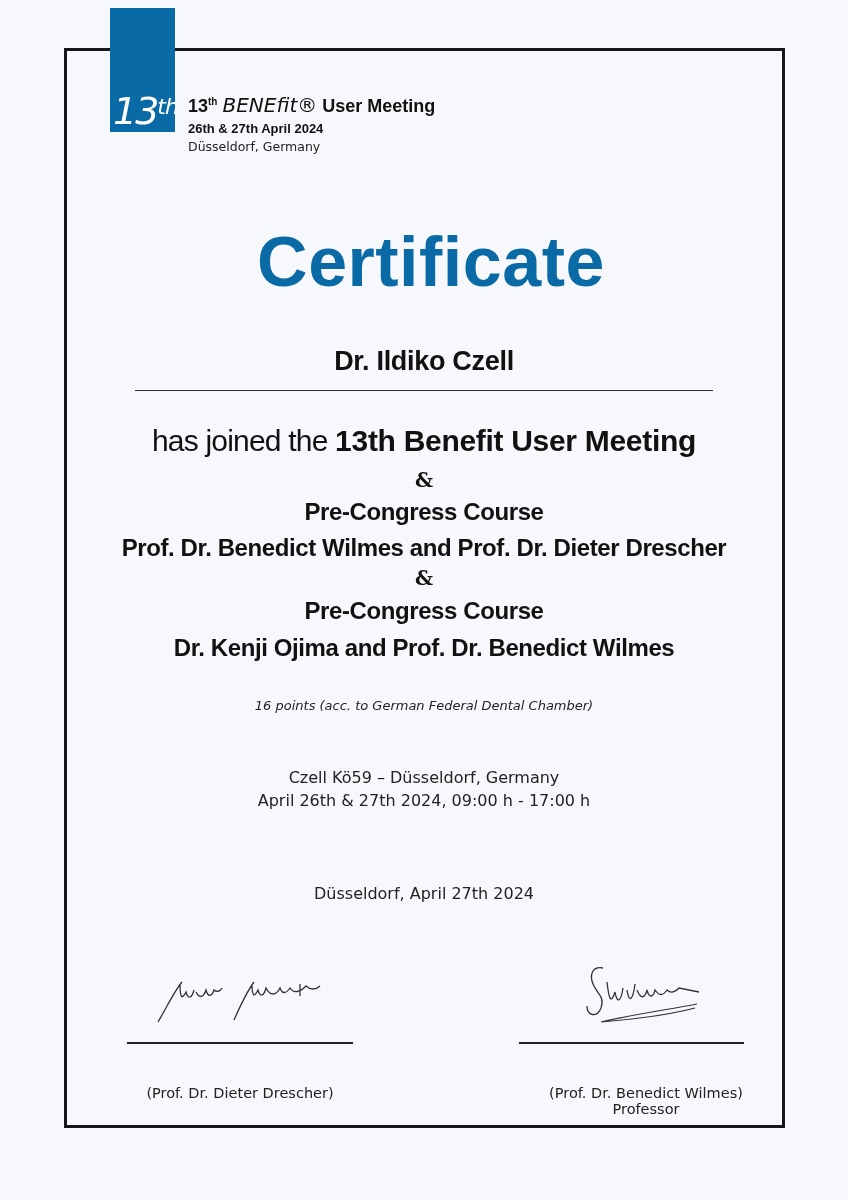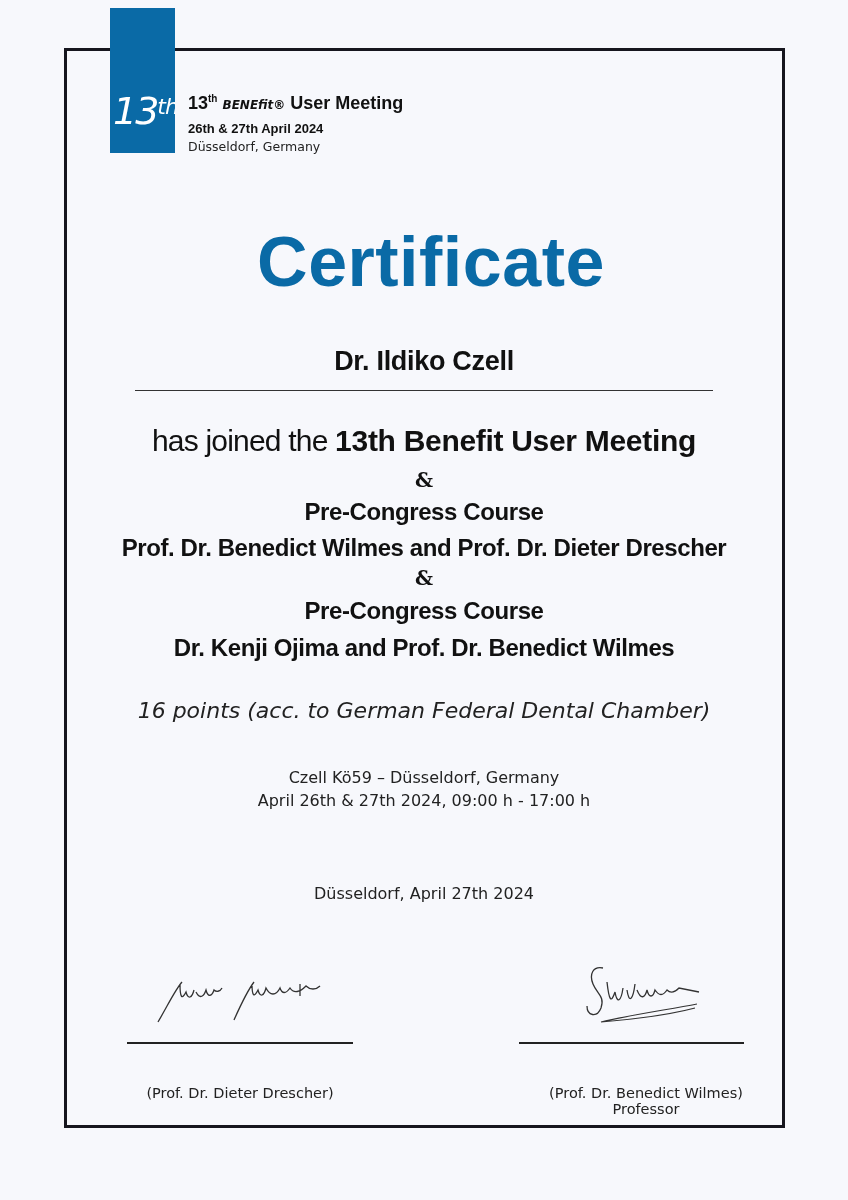--- a/index.html
+++ b/index.html
@@ -6,35 +6,35 @@
   body {
     width:848px; height:1200px; position:relative; overflow:hidden;
     background:#f7f8fc;
     font-family:"DejaVu Sans", sans-serif; color:#111;
   }
   .frame {
     position:absolute; left:64px; top:48px; width:721px; height:1080px;
     border:3px solid #16161e; box-sizing:border-box;
   }
   .logo-box {
-    position:absolute; left:110px; top:8px; width:65px; height:145px;
+    position:absolute; left:110px; top:8px; width:65px; height:124px;
     background:#0a6aa6; overflow:hidden; z-index:2;
   }
   .logo-num {
     position:absolute; left:3px; top:84px; color:#fff;
     font-family:"DejaVu Sans", sans-serif; font-style:italic;
     font-size:38px; letter-spacing:-2px; white-space:nowrap; line-height:1;
   }
   .logo-num sup { font-size:22px; vertical-align:10px; letter-spacing:-1px; }
   .meet-title {
     position:absolute; left:188px; top:93px; font-family:"Liberation Sans", sans-serif;
     font-weight:bold; font-size:18px; white-space:nowrap;
   }
   .meet-title sup { font-size:10px; vertical-align:7px; font-weight:bold; }
-  .meet-title .brand { font-style:italic; font-weight:bold; font-family:"DejaVu Sans", sans-serif; font-size:12px; }
+  .meet-title .brand { font-style:italic; font-weight:normal; font-family:"DejaVu Sans", sans-serif; font-size:20px; }
   .meet-dates {
     position:absolute; left:188px; top:121px; font-family:"Liberation Sans", sans-serif;
     font-weight:bold; font-size:13px; white-space:nowrap;
   }
   .meet-city {
     position:absolute; left:188px; top:139px; font-family:"DejaVu Sans", sans-serif;
     font-size:12.5px; white-space:nowrap; color:#222;
   }
   .center { position:absolute; left:0; width:848px; text-align:center; white-space:nowrap; }
   .cert-title {
@@ -47,21 +47,21 @@
   .name-rule { position:absolute; left:135px; top:390px; width:578px; height:1px; background:#333; }
   .joined {
     top:424px; font-family:"Liberation Sans", sans-serif; font-size:30px; letter-spacing:-0.8px;
   }
   .joined b { font-weight:bold; letter-spacing:-0.3px; }
   .amp { font-family:"DejaVu Serif", serif; font-size:20px; font-weight:bold; }
   .course {
     font-family:"Liberation Sans", sans-serif; font-weight:bold; font-size:24px; letter-spacing:-0.4px;
   }
   .points {
-    top:698px; font-family:"DejaVu Sans", sans-serif; font-style:italic; font-size:22px; color:#222;
+    top:698px; font-family:"DejaVu Sans", sans-serif; font-style:italic; font-size:13px; color:#222;
   }
   .info {
     font-family:"DejaVu Sans", sans-serif; font-size:16px; color:#222;
   }
   .sig-block { position:absolute; text-align:center; font-family:"DejaVu Sans", sans-serif; font-size:14.5px; color:#222;margin-top:21px; }
   .sig-line { position:absolute; height:1.5px; background:#222; }
   .sig { position:absolute; }
 </style>
 </head>
 <body>

